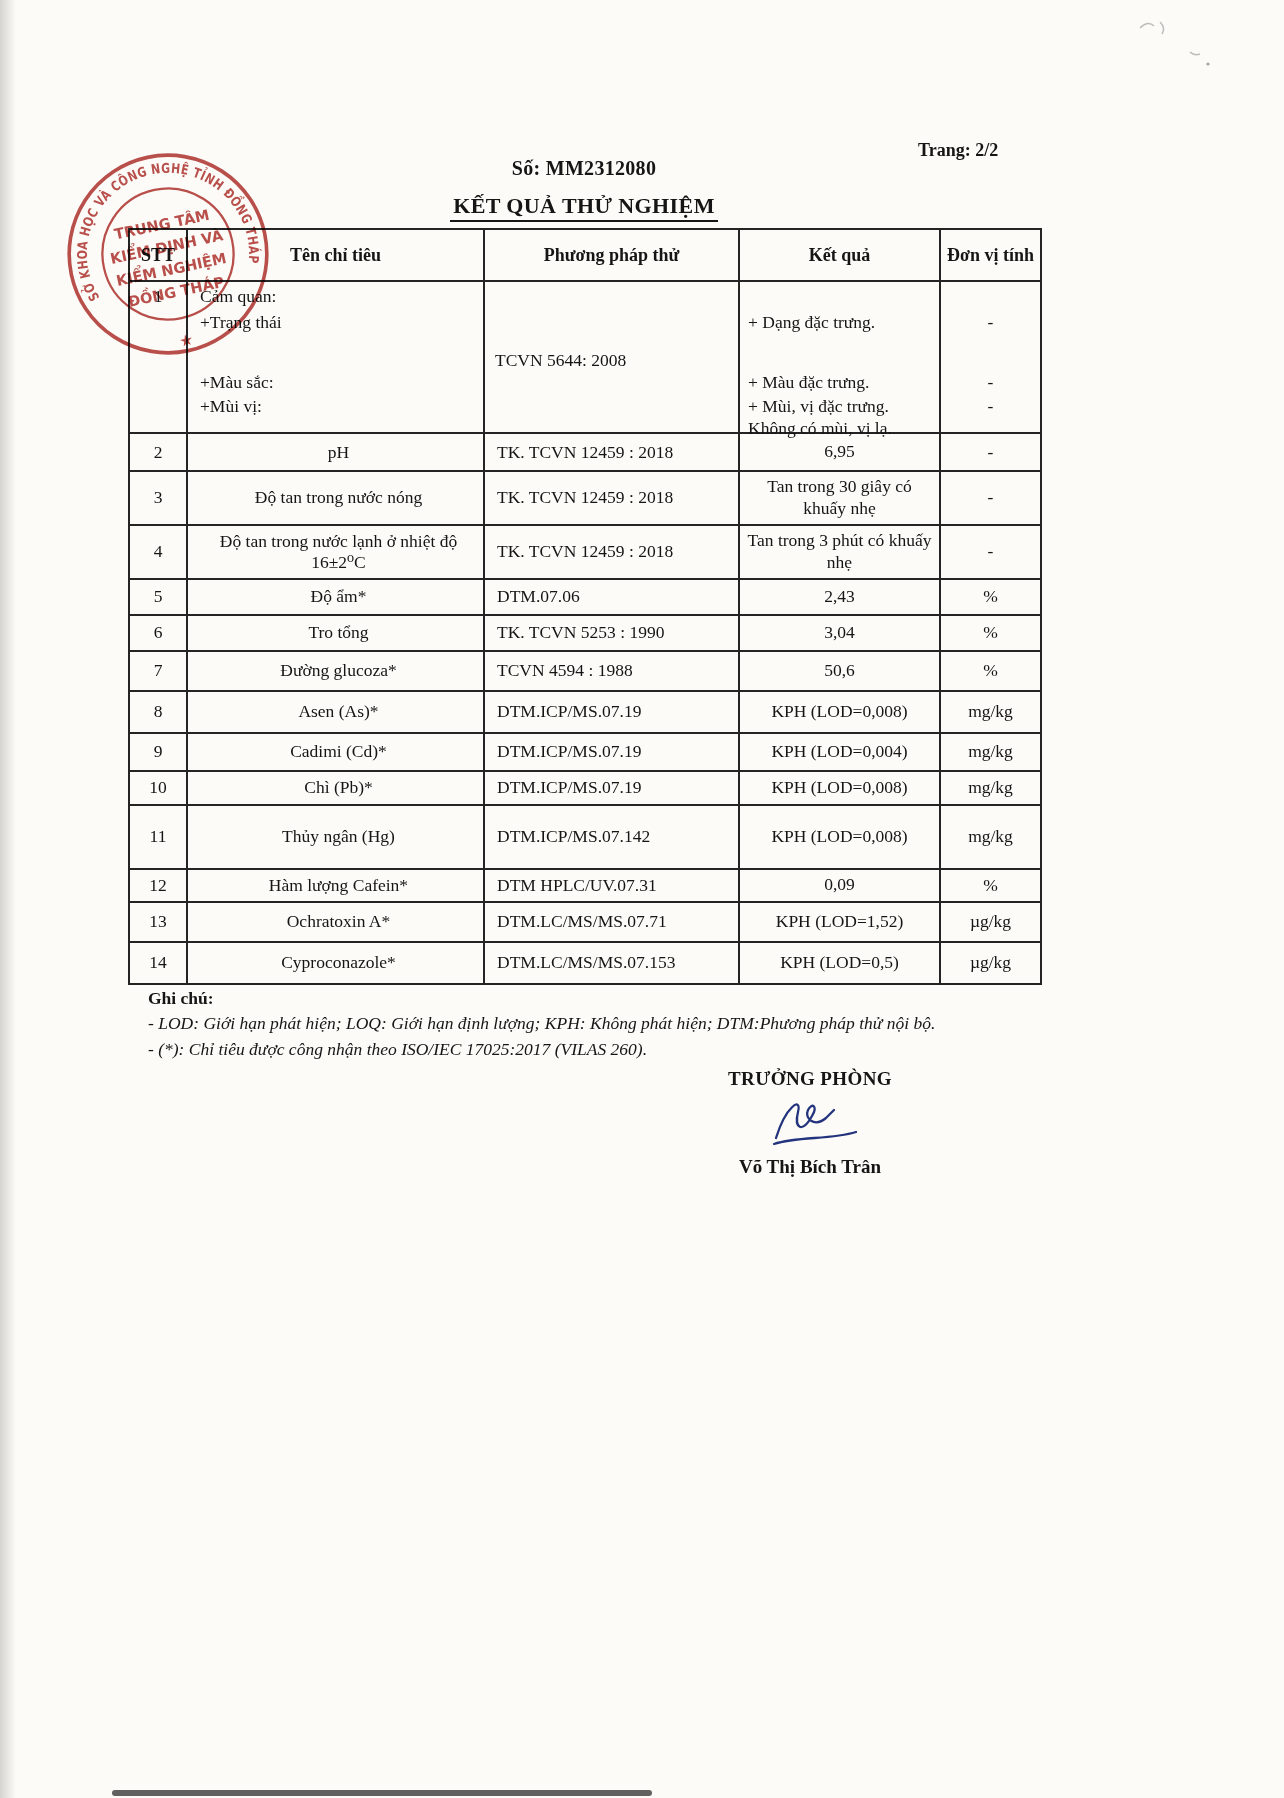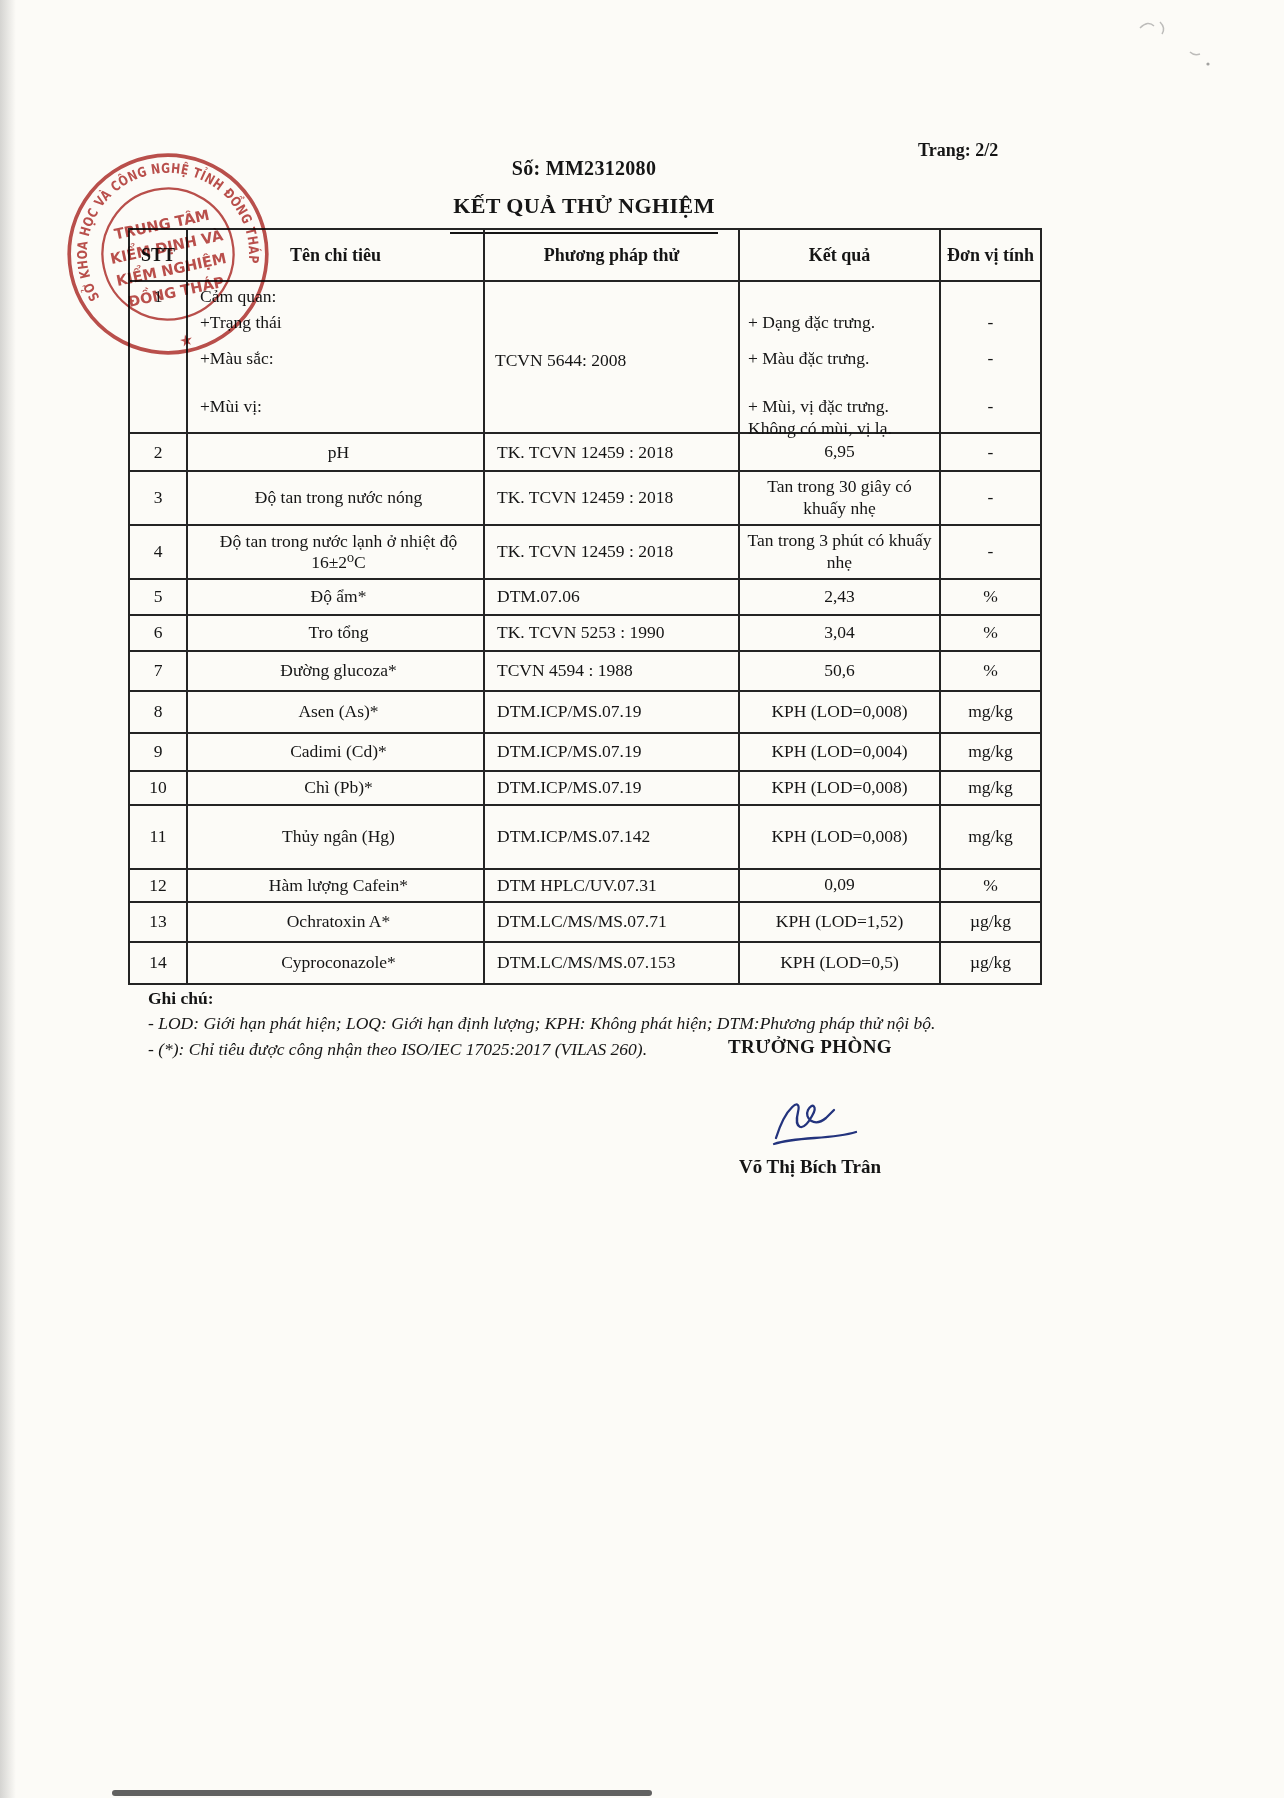--- a/index.html
+++ b/index.html
@@ -16,51 +16,51 @@
   .scan-bottom {
     position:absolute; bottom:2px; left:112px; width:540px; height:6px;
     background:#454545; opacity:.85; border-radius:3px;
   }
   .artifact { position:absolute; top:14px; left:1130px; opacity:.55; }
 
   .page-label { position:absolute; top:140px; left:918px; font-size:18px; font-weight:bold; }
   .doc-number { position:absolute; top:157px; left:128px; width:912px; text-align:center; font-size:20px; font-weight:bold; letter-spacing:.3px; }
   .title-wrap { position:absolute; top:193px; left:128px; width:912px; text-align:center; }
   .title { display:inline-block; font-size:22px; font-weight:bold; letter-spacing:.4px;
-           border-bottom:2px solid #151515; padding:0 3px 13px; }
+           border-bottom:2px solid #151515; padding:0 3px 1px; }
 
   table.results {
     position:absolute; top:228px; left:128px; width:912px;
     border-collapse:collapse; table-layout:fixed;
   }
   .results th, .results td { border:2px solid #242424; font-size:17.5px; vertical-align:middle; }
   .results th { font-weight:bold; text-align:center; height:52px; font-size:18px; line-height:1.15; }
   .c-stt  { text-align:center; }
   .c-name { text-align:center; padding:5px 8px 5px 14px; }
   .c-method { text-align:left; padding:5px 6px 5px 12px; }
   .c-result { text-align:center; padding:4px 6px; line-height:1.25; }
   .c-unit { text-align:center; }
 
   tr.row1 { height:152px; }
   tr.row1 td { vertical-align:top; padding:0; }
   .cell { position:relative; height:148px; width:100%; }
   .pos { position:absolute; white-space:nowrap; }
   .g0 { top:4px; left:12px; }
-  .l1 { top:30px; }  .l2 { top:66px; }  .l3 { top:114px; }
+  .l1 { top:30px; }  .l2 { top:90px; }  .l3 { top:114px; }
   .ind { left:12px; }
   .res { left:8px; }
   .ctr { left:0; width:100%; text-align:center; }
   .m1  { top:68px; left:10px; }
   .two { line-height:1.25; }
 
   .notes { position:absolute; top:986px; left:148px; width:900px; font-size:17.5px; line-height:1.45; }
   .notes .lbl { font-weight:bold; }
   .notes .ln { font-style:italic; }
 
-  .sig-title { position:absolute; top:1036px; left:690px; width:240px; text-align:center; font-size:19px; font-weight:bold; letter-spacing:.4px; }
+  .sig-title { position:absolute; top:1068px; left:690px; width:240px; text-align:center; font-size:19px; font-weight:bold; letter-spacing:.4px; }
   .sig-scribble { position:absolute; top:1094px; left:768px; }
   .sig-name { position:absolute; top:1156px; left:690px; width:240px; text-align:center; font-size:19px; font-weight:bold; }
 
   .stamp {
     position:absolute; top:150px; left:64px; width:208px; height:208px;
     transform:rotate(-12deg); opacity:.92; mix-blend-mode:multiply;
     font-family:"DejaVu Sans","Liberation Sans",sans-serif; pointer-events:none;
   }
   .stamp text, .stamp textPath { font-weight:bold; }
 </style>

